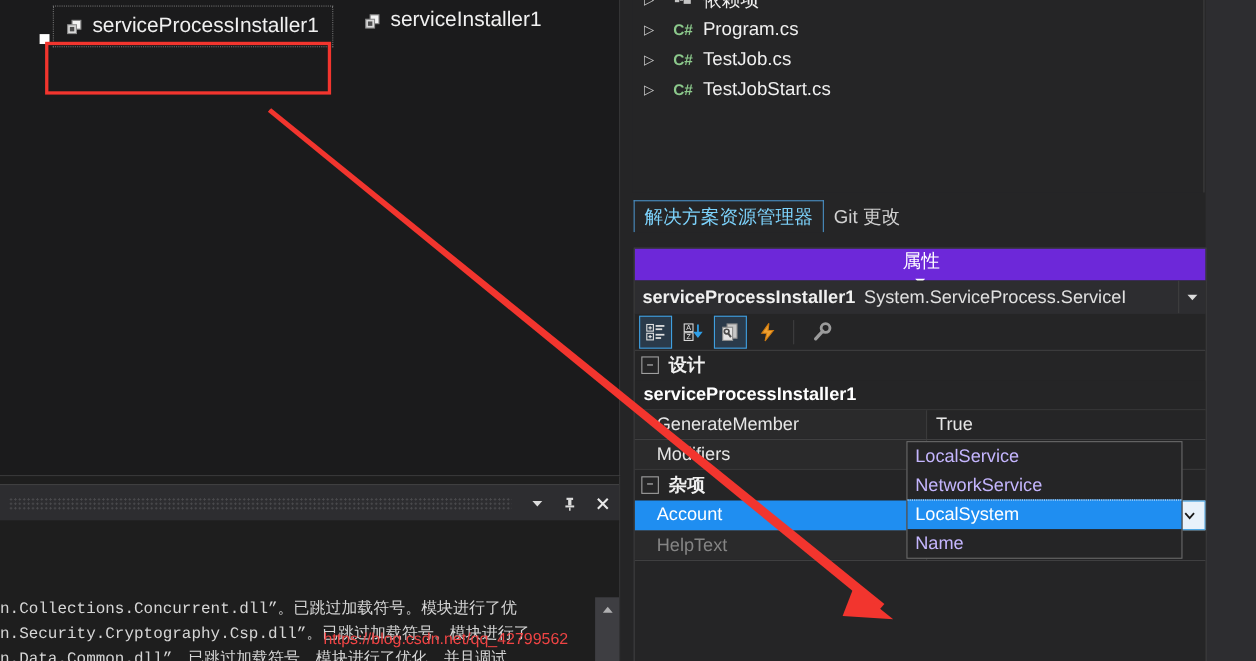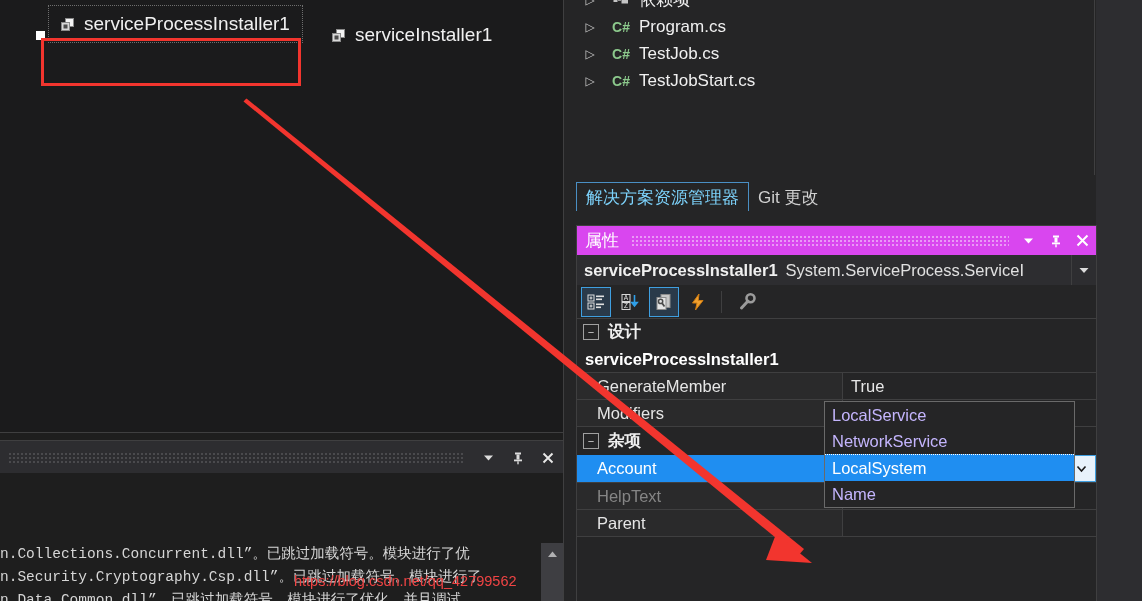--- a/index.html
+++ b/index.html
@@ -29,21 +29,21 @@
     font-size:19px;
     white-space:nowrap;
   }
   .comp .glyph{margin-right:8px;display:inline-flex;align-items:center;}
 
   .comp-selected{
     left:48px;top:5px;
     padding:7px 12px 7px 10px;
     border:1px dotted #6e6e6e;
   }
-  .comp-other{left:330px;top:24px;}
+  .comp-other{left:330px;top:8px;}
 
   .sel-handle{
     position:absolute;left:36px;top:31px;
     width:9px;height:9px;background:#ffffff;
   }
   .redbox{
     position:absolute;left:41px;top:38px;width:254px;height:42px;
     border:3px solid #f2352e;
     pointer-events:none;
   }
@@ -141,21 +141,21 @@
 
   
   .props{
     position:absolute;left:576px;top:225px;width:519px;height:376px;
     background:#252526;
     border:1px solid #3f3f40;
     overflow:hidden;
   }
   .props-title{
     position:absolute;left:0;top:0;width:519px;height:29px;
-    background:#d946ef;display:flex;align-items:center;
+    background:#6d28d9;display:flex;align-items:center;flex-direction:column;
   }
   .props-title .t{
     color:#ffffff;font-size:17px;padding:0 6px 0 8px;white-space:nowrap;
   }
   .props-title .grip2{
     flex:1;height:12px;margin:0 6px;
     background-image:radial-gradient(rgba(255,255,255,.45) 0.9px, transparent 1.1px);
     background-size:4px 4px;
   }
   .props-title .pbtn{
@@ -508,24 +508,20 @@
                 <path d="M2.5 4.5 L6.5 9 L10.5 4.5" stroke="#1a1a1a" stroke-width="1.6" fill="none"></path>
               </svg>
           </div>
         </div>
       </div>
 
       <div class="prow dim">
         <div class="pname">HelpText</div>
         <div class="pval"></div>
       </div>
-      <div class="prow">
-        <div class="pname">Parent</div>
-        <div class="pval"></div>
-      </div>
     </div>
 
     <div class="dropdown">
       <div class="ditem">
         <span>LocalService</span>
       </div>
       <div class="ditem">
         <span>NetworkService</span>
       </div>
       <div class="ditem hl">

